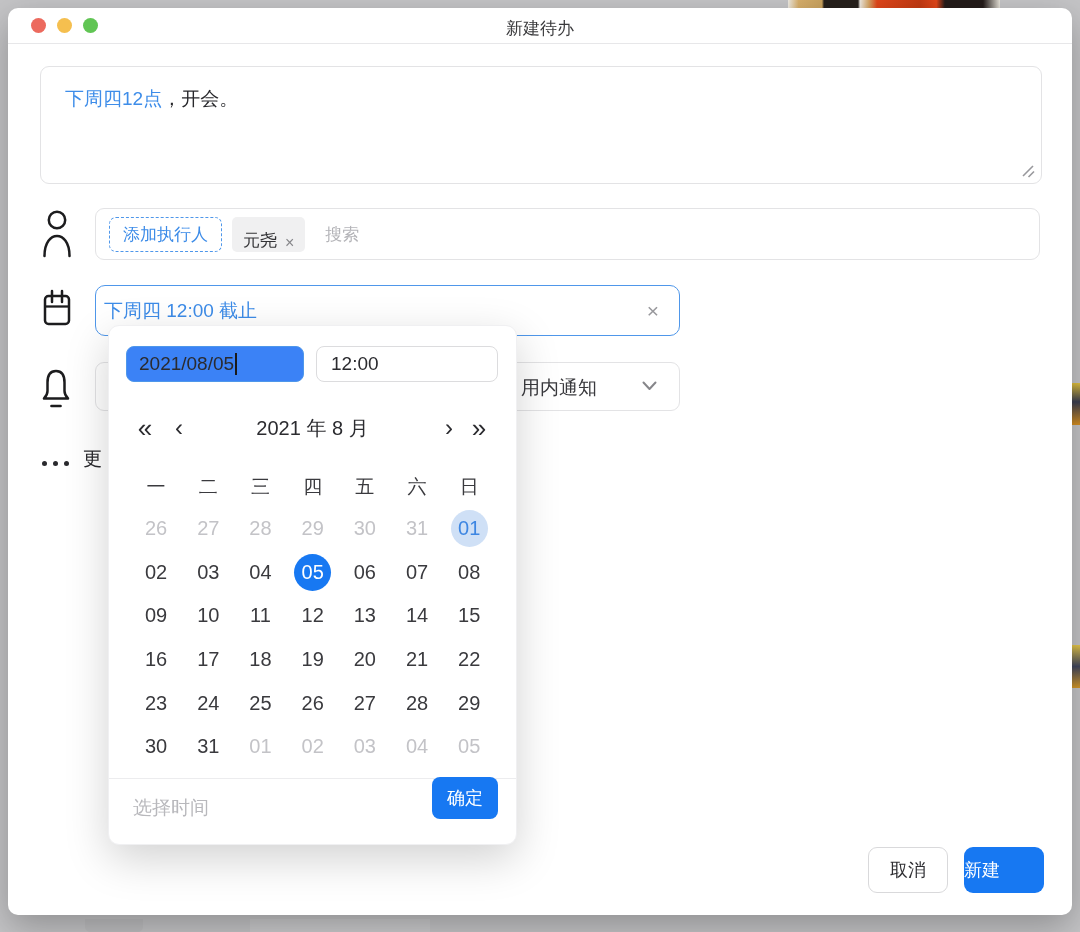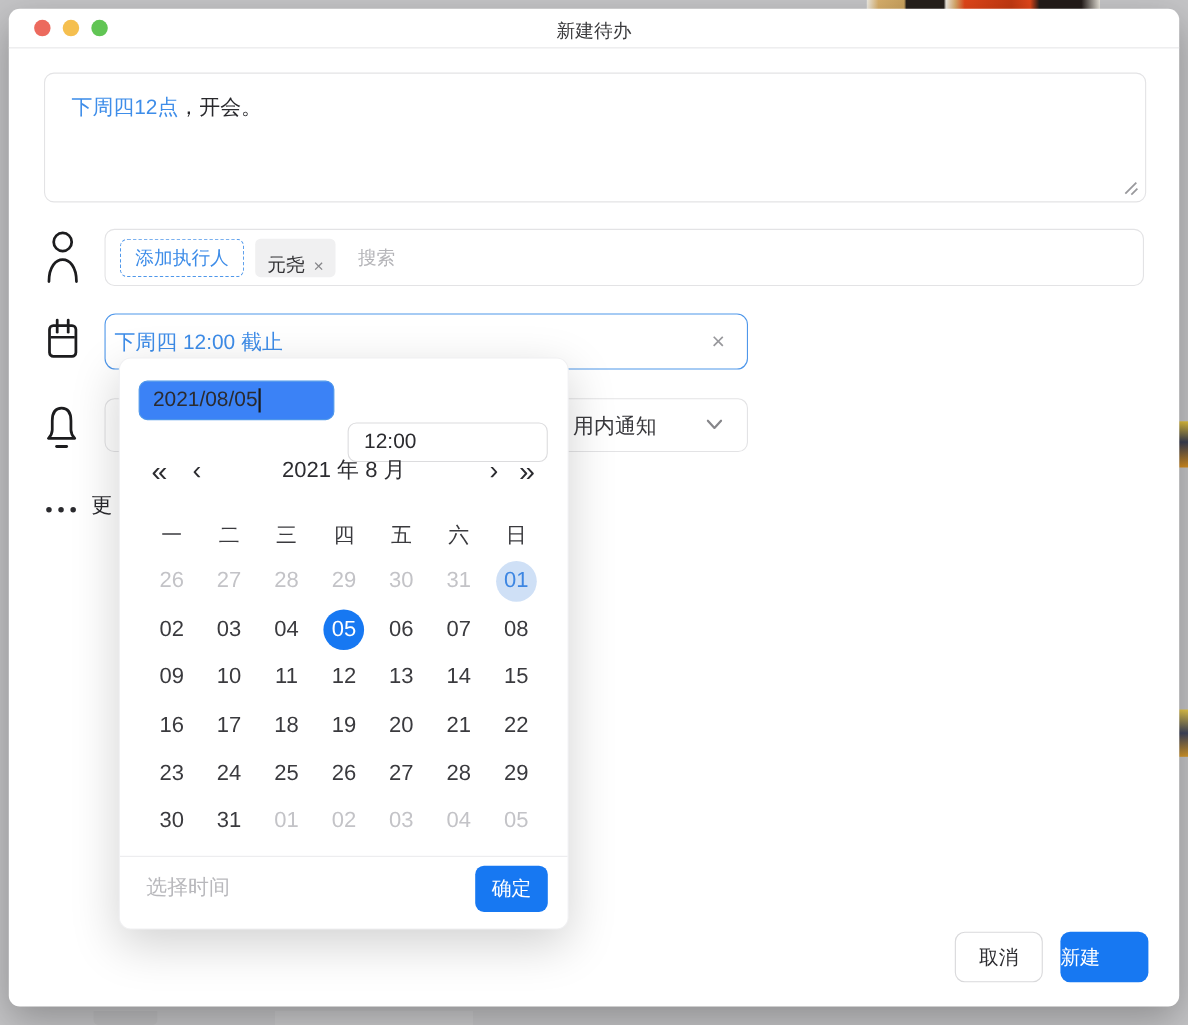--- a/index.html
+++ b/index.html
@@ -97,42 +97,42 @@
   }
   .dp-date{
     left:17px;top:20px;width:178px;height:36px;border:1.6px solid #4f97ea;
     border-radius:8px;box-sizing:border-box;display:flex;align-items:center;
     font-size:19px;color:#2b2b2f;padding-left:12px;background:#3b82f6;
   }
   .caret{display:inline-block;width:1.5px;height:22px;background:#1a1a1a;margin-left:1px;vertical-align:-4px;}
   .dp-time{
     left:207px;top:20px;width:182px;height:36px;border:1px solid #dcdcde;
     border-radius:8px;box-sizing:border-box;display:flex;align-items:center;
-    font-size:19px;color:#2b2b2f;padding-left:14px;background:#fff;margin-top:38px;
+    font-size:19px;color:#2b2b2f;padding-left:14px;background:#fff;
   }
   .dp-nav{left:0;top:86px;width:407px;height:32px;}
   .nav-btn{position:absolute;color:#2c2c30;cursor:default;line-height:32px;text-align:center;width:24px;}
   .nav-btn.py{left:24px;font-size:26px;}
   .nav-btn.pm{left:58px;font-size:24px;}
   .nav-btn.nm{left:328px;font-size:24px;}
   .nav-btn.ny{left:358px;font-size:26px;}
   .dp-title{position:absolute;left:0;width:407px;text-align:center;top:0;line-height:32px;font-size:20px;color:#2c2c30;}
   .wd-row{left:21px;top:146px;width:366px;height:30px;display:grid;grid-template-columns:repeat(7,52.2px);justify-items:center;align-items:center;}
   .wd{font-size:19px;color:#3a3a3e;}
   .cal-grid{left:21px;top:181px;width:366px;display:grid;grid-template-columns:repeat(7,52.2px);grid-auto-rows:43.6px;justify-items:center;align-items:center;}
   .day{font-size:20px;display:flex;align-items:center;justify-content:center;}
   .day .dnum{display:flex;align-items:center;justify-content:center;width:37px;height:37px;border-radius:50%;}
   .day.normal{color:#3a3a3e;}
   .day.muted{color:#c3c3c7;}
   .day.today .dnum{background:#cfe0f6;color:#3d86e2;}
   .day.selected .dnum{background:#1778f2;color:#ffffff;}
   .dp-divider{left:0;top:452px;width:407px;height:0;border-top:1px solid #ececee;}
   .dp-time-ph{left:24px;top:468px;font-size:19px;color:#b8b8bc;line-height:42px;top:461px;}
   .dp-confirm{
-    left:323px;top:461px;width:66px;height:42px;background:#1778f2;color:#fff;
+    left:323px;top:451px;width:66px;height:42px;background:#1778f2;color:#fff;
     border-radius:8px;display:flex;align-items:center;justify-content:center;font-size:18px;text-align:center;
   }
 
   
   .btn-cancel{
     left:868px;top:847px;width:80px;height:46px;background:#fff;border:1px solid #d9d9db;
     border-radius:9px;box-sizing:border-box;display:flex;align-items:center;justify-content:center;
     font-size:18px;color:#2e2e32;z-index:2;
   }
   .btn-create{

